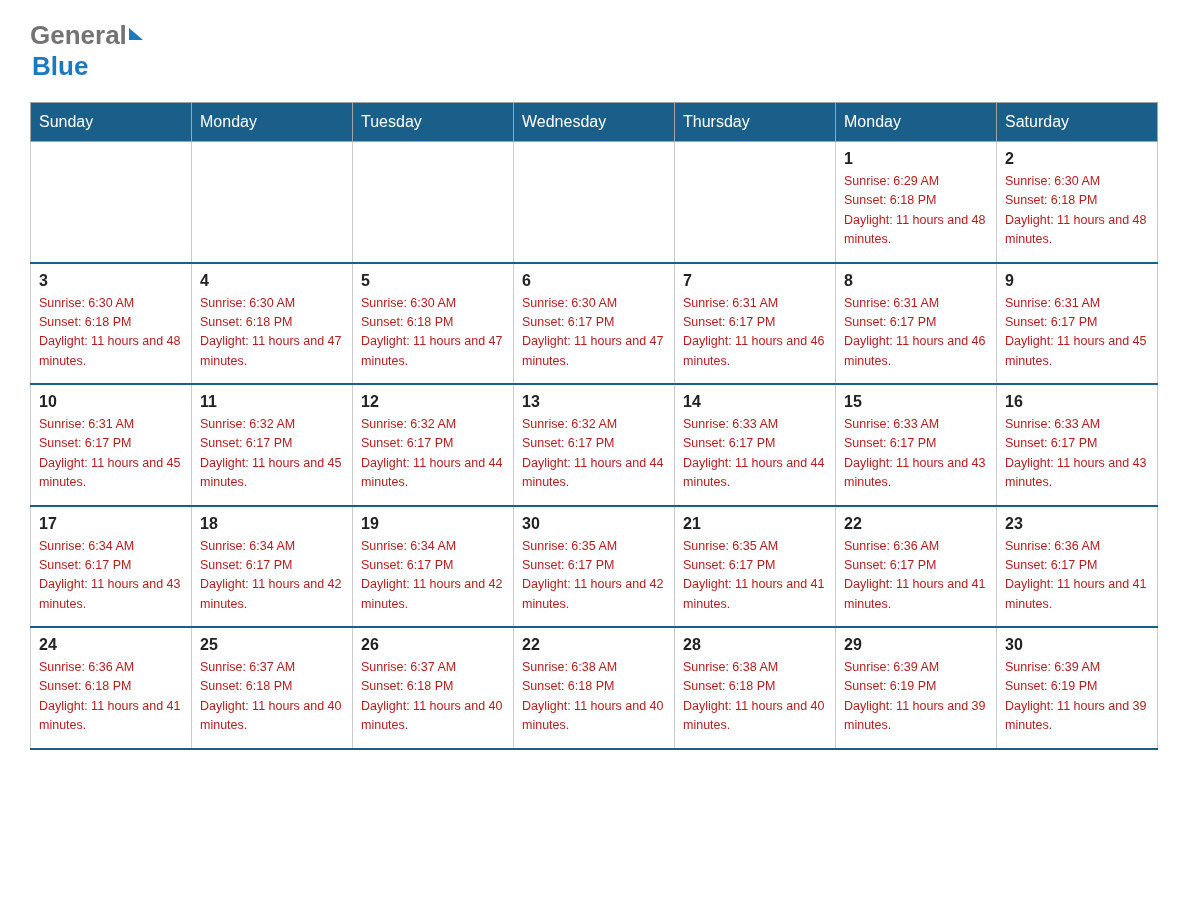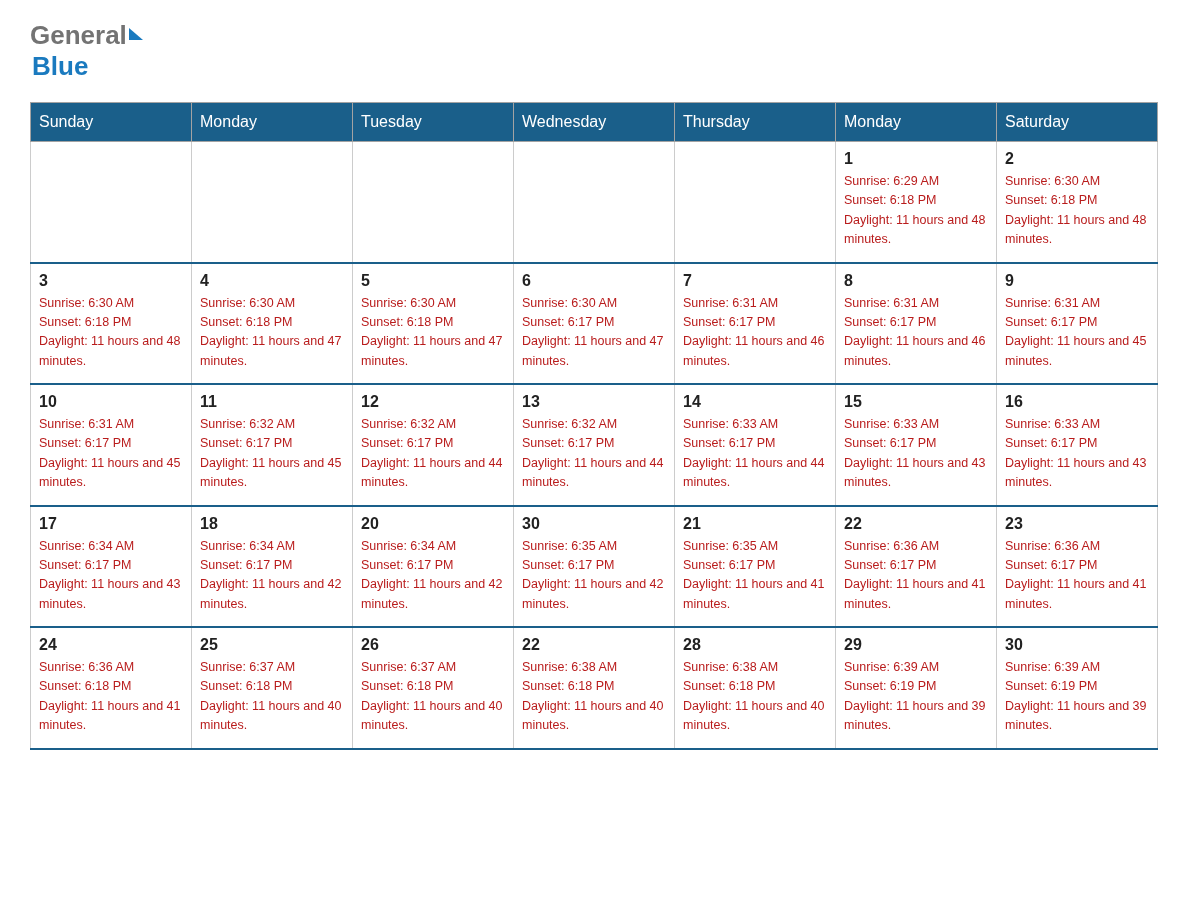--- a/index.html
+++ b/index.html
@@ -246,21 +246,21 @@
 Sunset: 6:17 PM
 Daylight: 11 hours and 43 minutes.</div>
         </td>
         <td>
           <span class="day-number">18</span>
           <div class="day-info" style="white-space: pre-line;">Sunrise: 6:34 AM
 Sunset: 6:17 PM
 Daylight: 11 hours and 42 minutes.</div>
         </td>
         <td>
-          <span class="day-number">20</span>
+          <span class="day-number">19</span>
           <div class="day-info" style="white-space: pre-line;">Sunrise: 6:34 AM
 Sunset: 6:17 PM
 Daylight: 11 hours and 42 minutes.</div>
         </td>
         <td>
           <span class="day-number">30</span>
           <div class="day-info" style="white-space: pre-line;">Sunrise: 6:35 AM
 Sunset: 6:17 PM
 Daylight: 11 hours and 42 minutes.</div>
         </td>

